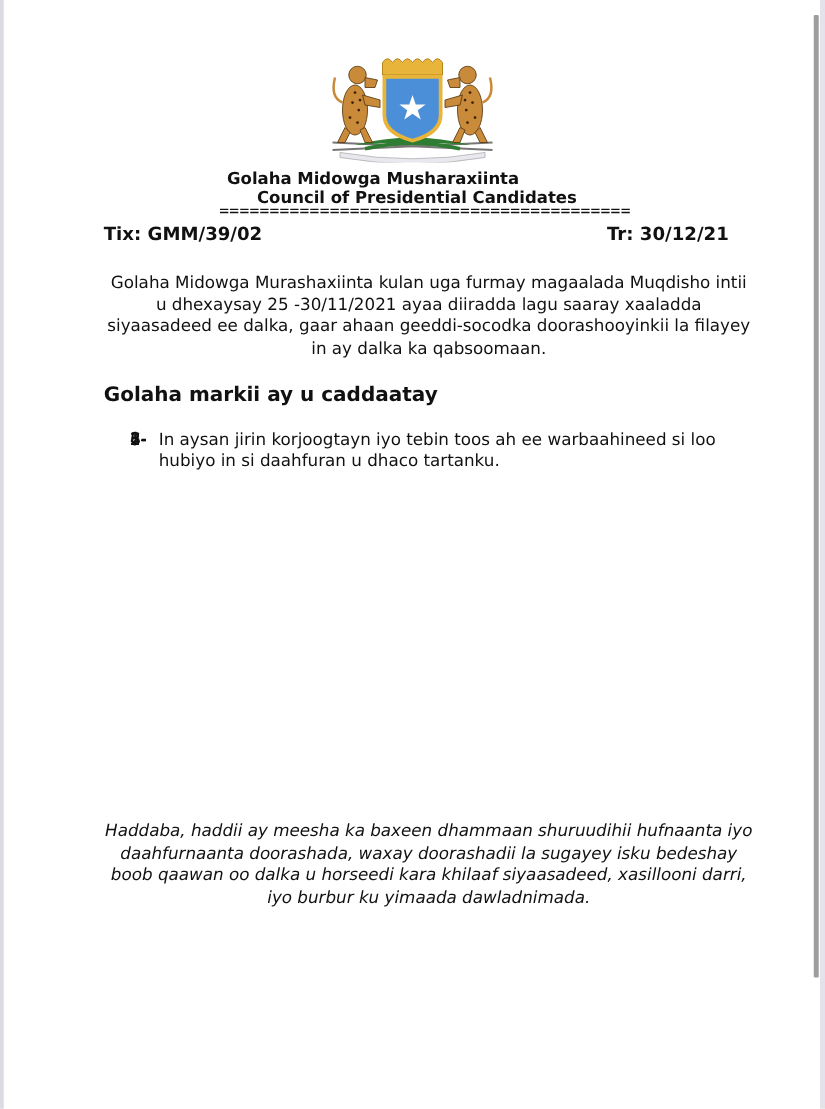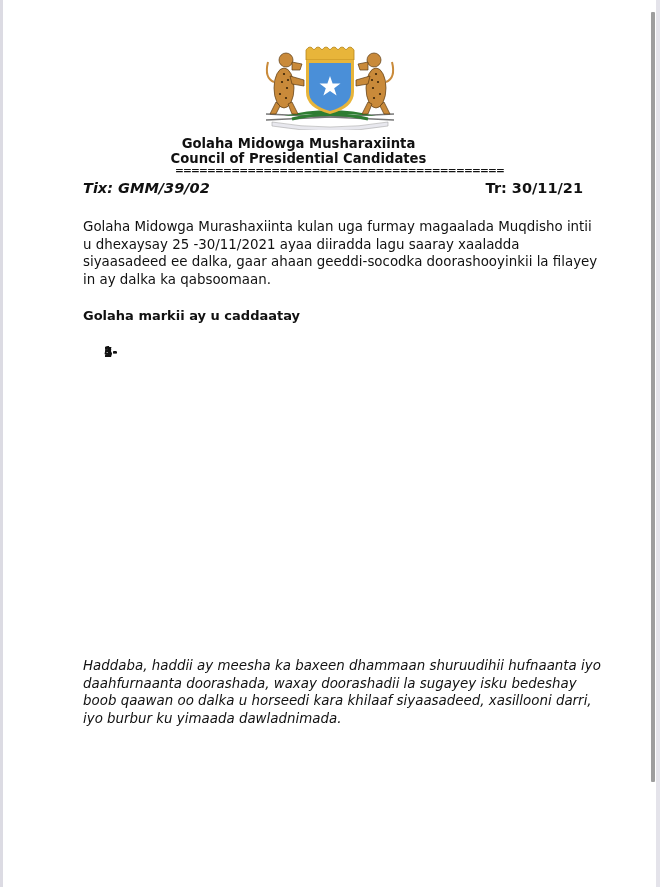--- a/index.html
+++ b/index.html
@@ -9,29 +9,29 @@
     }
     .frame-left { position: absolute; left: 0; top: 0; width: 3px; height: 887px; background: #dcdbe3; }
     .frame-right { position: absolute; right: 0; top: 0; width: 4px; height: 887px; background: #e4e3ea; }
     .scrollbar-track { position: absolute; left: 650px; top: 0; width: 6px; height: 887px; background: #ffffff; }
     .scrollbar-thumb { position: absolute; left: 651px; top: 12px; width: 4px; height: 770px; background: #9e9e9e; border-radius: 1px; }
 
     .emblem { position: absolute; left: 262px; top: 42px; width: 136px; height: 88px; }
 
     .header { position: absolute; left: 0; width: 597px; text-align: center; font-weight: bold; font-size: 13.2px; line-height: 16px; }
     .h1 { top: 136px; }
-    .h2 { top: 151px; }
+    .h2 { top: 151px; margin-left: 35px; }
     .rule { position: absolute; left: 100px; top: 163px; width: 480px; text-align: center; font-family: "DejaVu Sans Mono", monospace; font-size: 13px; line-height: 14px; letter-spacing: 0.2px; color: #111; overflow: hidden; white-space: nowrap; }
     .ref-row { position: absolute; top: 179px; left: 83px; width: 500px; font-weight: bold; font-size: 14.5px; line-height: 18px; }
-    .ref-left { position: absolute; left: 0; font-style: italic; }
+    .ref-left { position: absolute; left: 0; }
     .ref-right { position: absolute; right: 0; }
 
-    .para { position: absolute; left: 83px; width: 520px; font-size: 13.4px; line-height: 17.7px; }
+    .para { position: absolute; left: 83px; width: 520px; font-size: 13.4px; line-height: 17.7px; text-align: center; }
     .p1 { top: 218px; }
-    .subhead { position: absolute; left: 83px; top: 307px; font-weight: bold; font-size: 13px; line-height: 18px; }
+    .subhead { position: absolute; left: 83px; top: 307px; font-weight: bold; font-size: 16px; line-height: 18px; }
     .list { position: absolute; left: 104px; top: 343px; width: 500px; margin: 0; padding: 0; list-style: none; font-size: 13.4px; line-height: 17.6px; }
     .list li { position: relative; padding-left: 23px; margin-bottom: 0.5px; }
     .list .num { position: absolute; left: 0; top: 0; }
     .p2 { top: 657px; font-style: italic; }
   </style>
 </head>
 <body>
 
 <div class="frame-left"></div>
 <div class="frame-right"></div>
@@ -92,21 +92,21 @@
     <polygon points="68,34 70.6,41.5 78.5,41.5 72.2,46.2 74.6,53.6 68,49 61.4,53.6 63.8,46.2 57.5,41.5 65.4,41.5" fill="#ffffff"></polygon>
   </svg>
 </div>
 
 <div class="header h1">Golaha Midowga Musharaxiinta</div>
 <div class="header h2">Council of Presidential Candidates</div>
 <div class="rule">=========================================</div>
 
 <div class="ref-row">
   <span class="ref-left">Tix: GMM/39/02</span>
-  <span class="ref-right">Tr: 30/11/21</span>
+  <span class="ref-right">Tr: 30/12/21</span>
 </div>
 
 <div class="para p1">Golaha Midowga Murashaxiinta kulan uga furmay magaalada Muqdisho intii u dhexaysay 25 -30/11/2021 ayaa diiradda lagu saaray xaaladda siyaasadeed ee dalka, gaar ahaan geeddi-socodka doorashooyinkii la filayey in ay dalka ka qabsoomaan.</div>
 
 <div class="subhead">Golaha markii ay u caddaatay</div>
 
 <ol class="list">
   <li>
     <span class="num">1-</span>
   </li>
@@ -120,16 +120,17 @@
     <span class="num">4-</span>
   </li>
   <li>
     <span class="num">5-</span>
   </li>
   <li>
     <span class="num">6-</span>
   </li>
   <li>
     <span class="num">7-</span>
+    <span>In aysan jirin korjoogtayn iyo tebin toos ah ee warbaahineed si loo hubiyo in si daahfuran u dhaco tartanku.</span>
   </li>
 </ol>
 
 <div class="para p2">Haddaba, haddii ay meesha ka baxeen dhammaan shuruudihii hufnaanta iyo daahfurnaanta doorashada, waxay doorashadii la sugayey isku bedeshay boob qaawan oo dalka u horseedi kara khilaaf siyaasadeed, xasillooni darri, iyo burbur ku yimaada dawladnimada.</div>
 
 </body></html>

